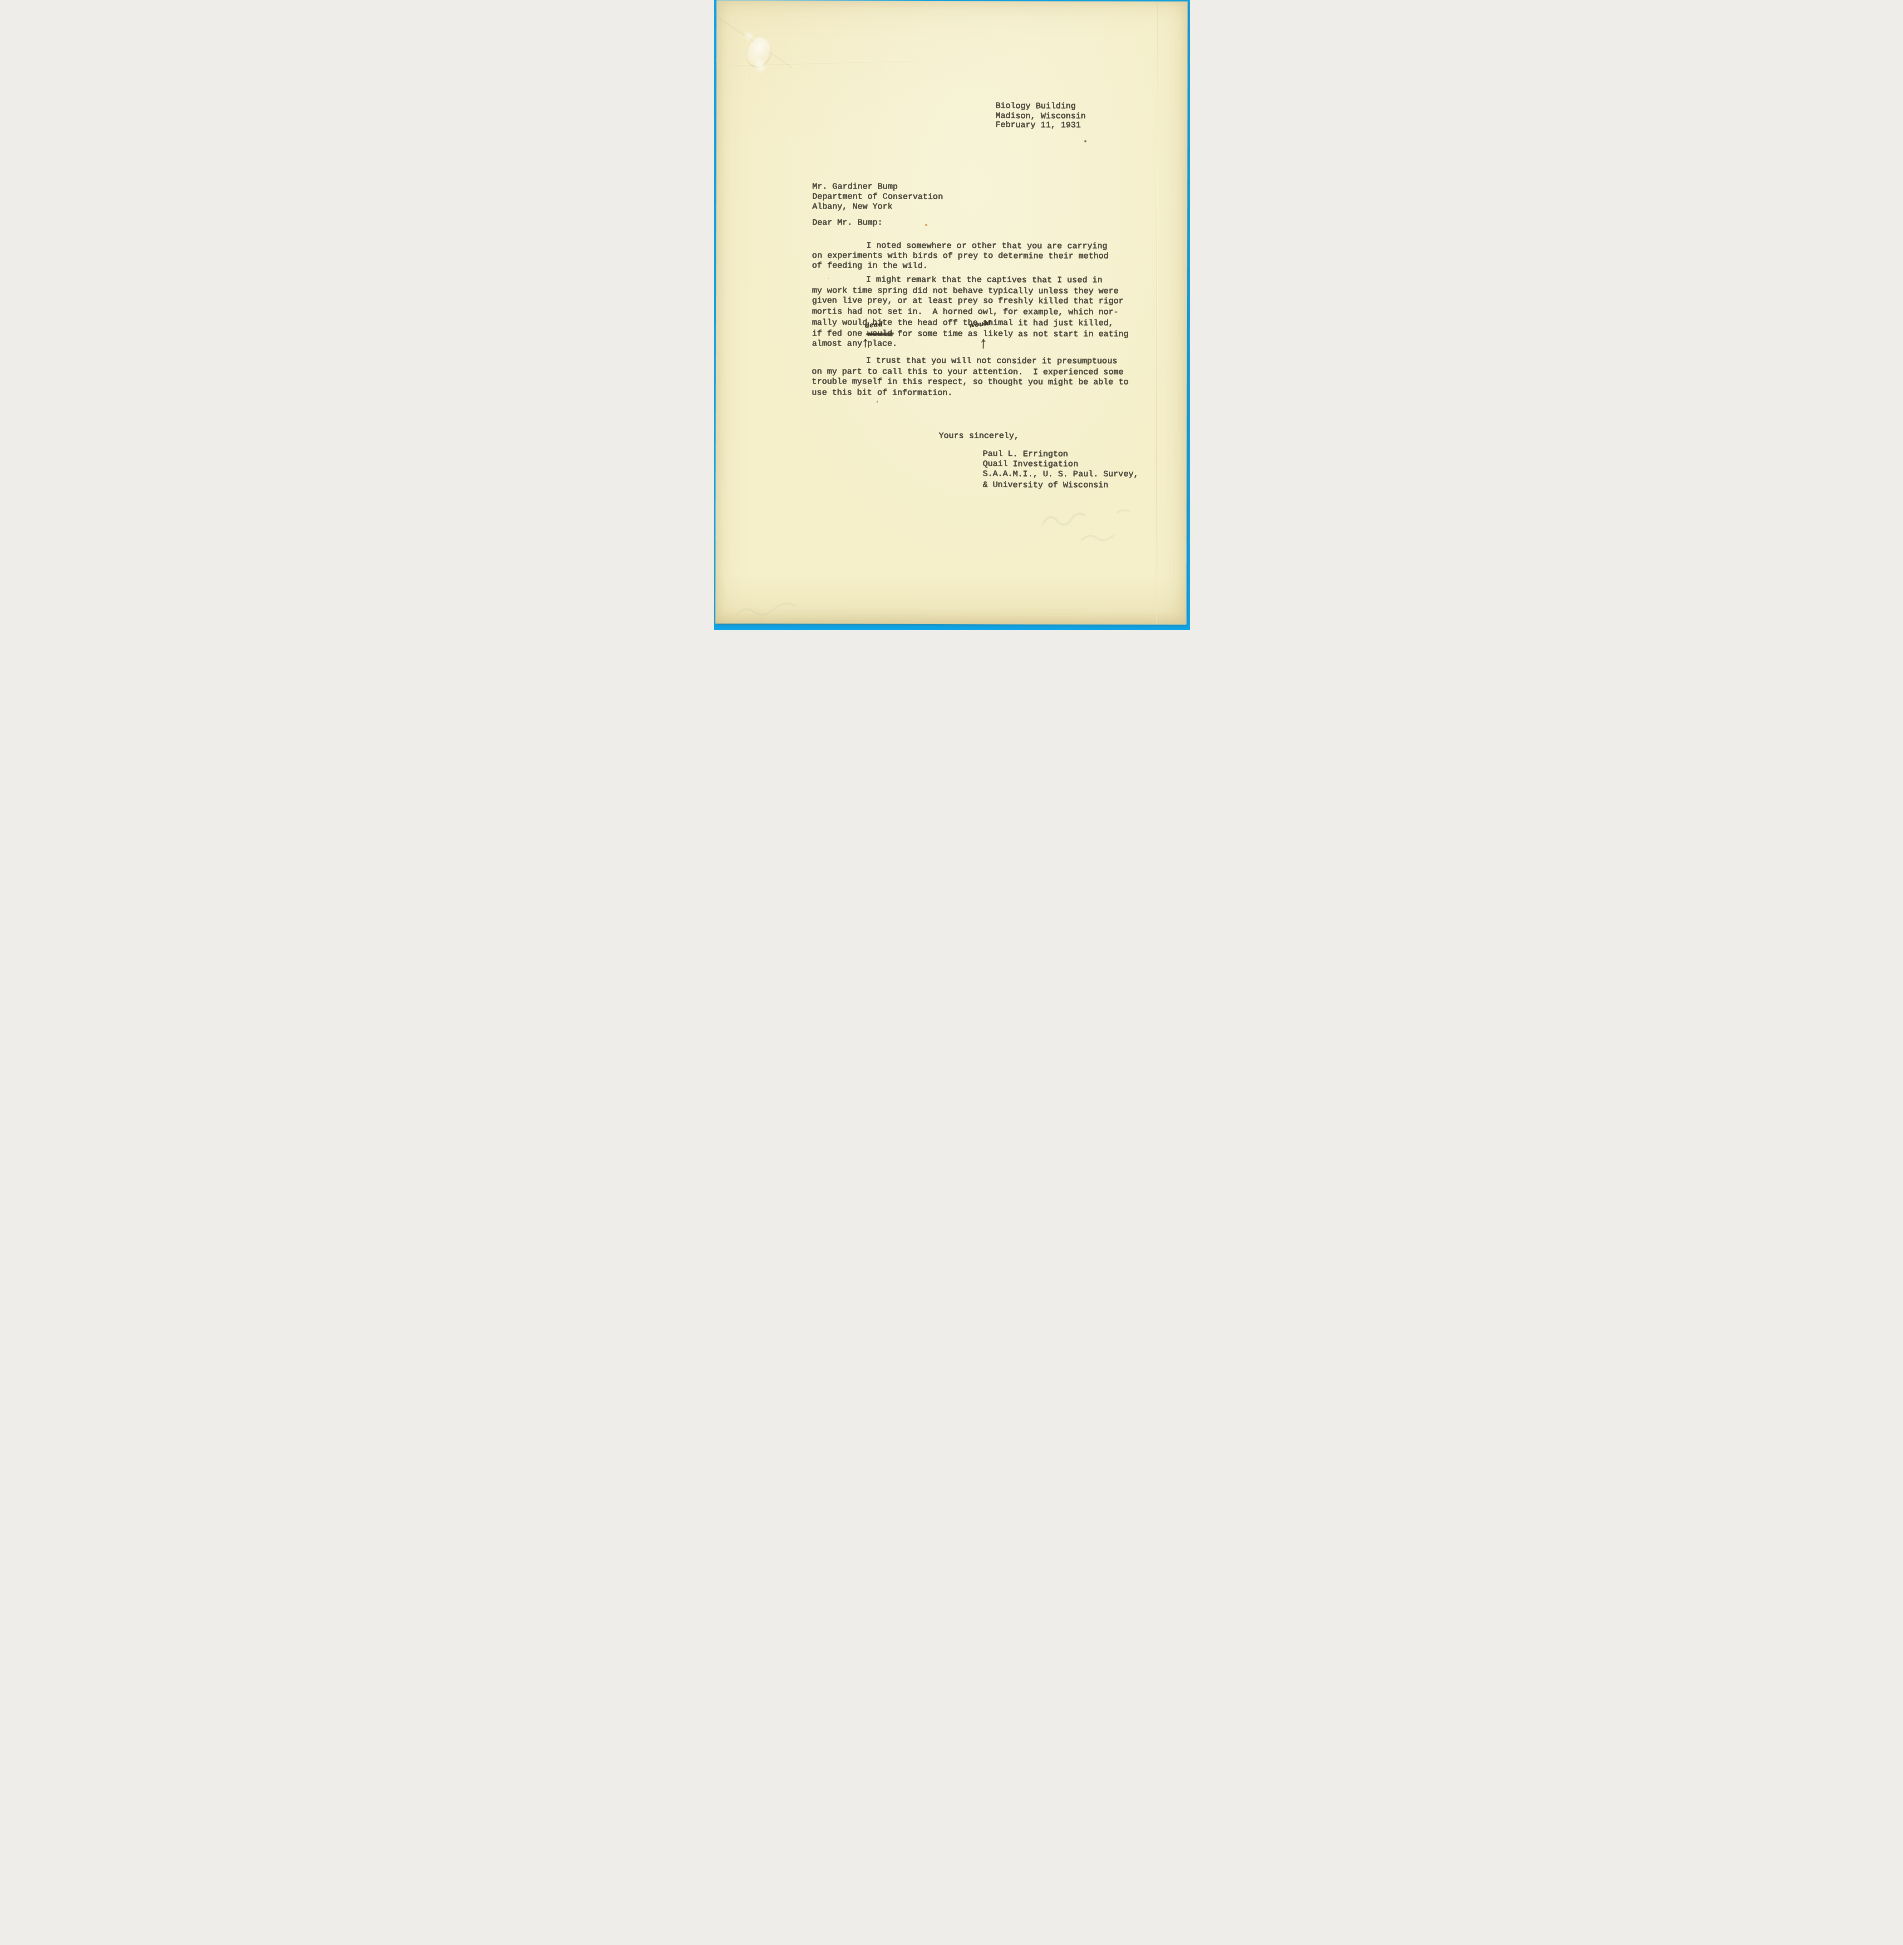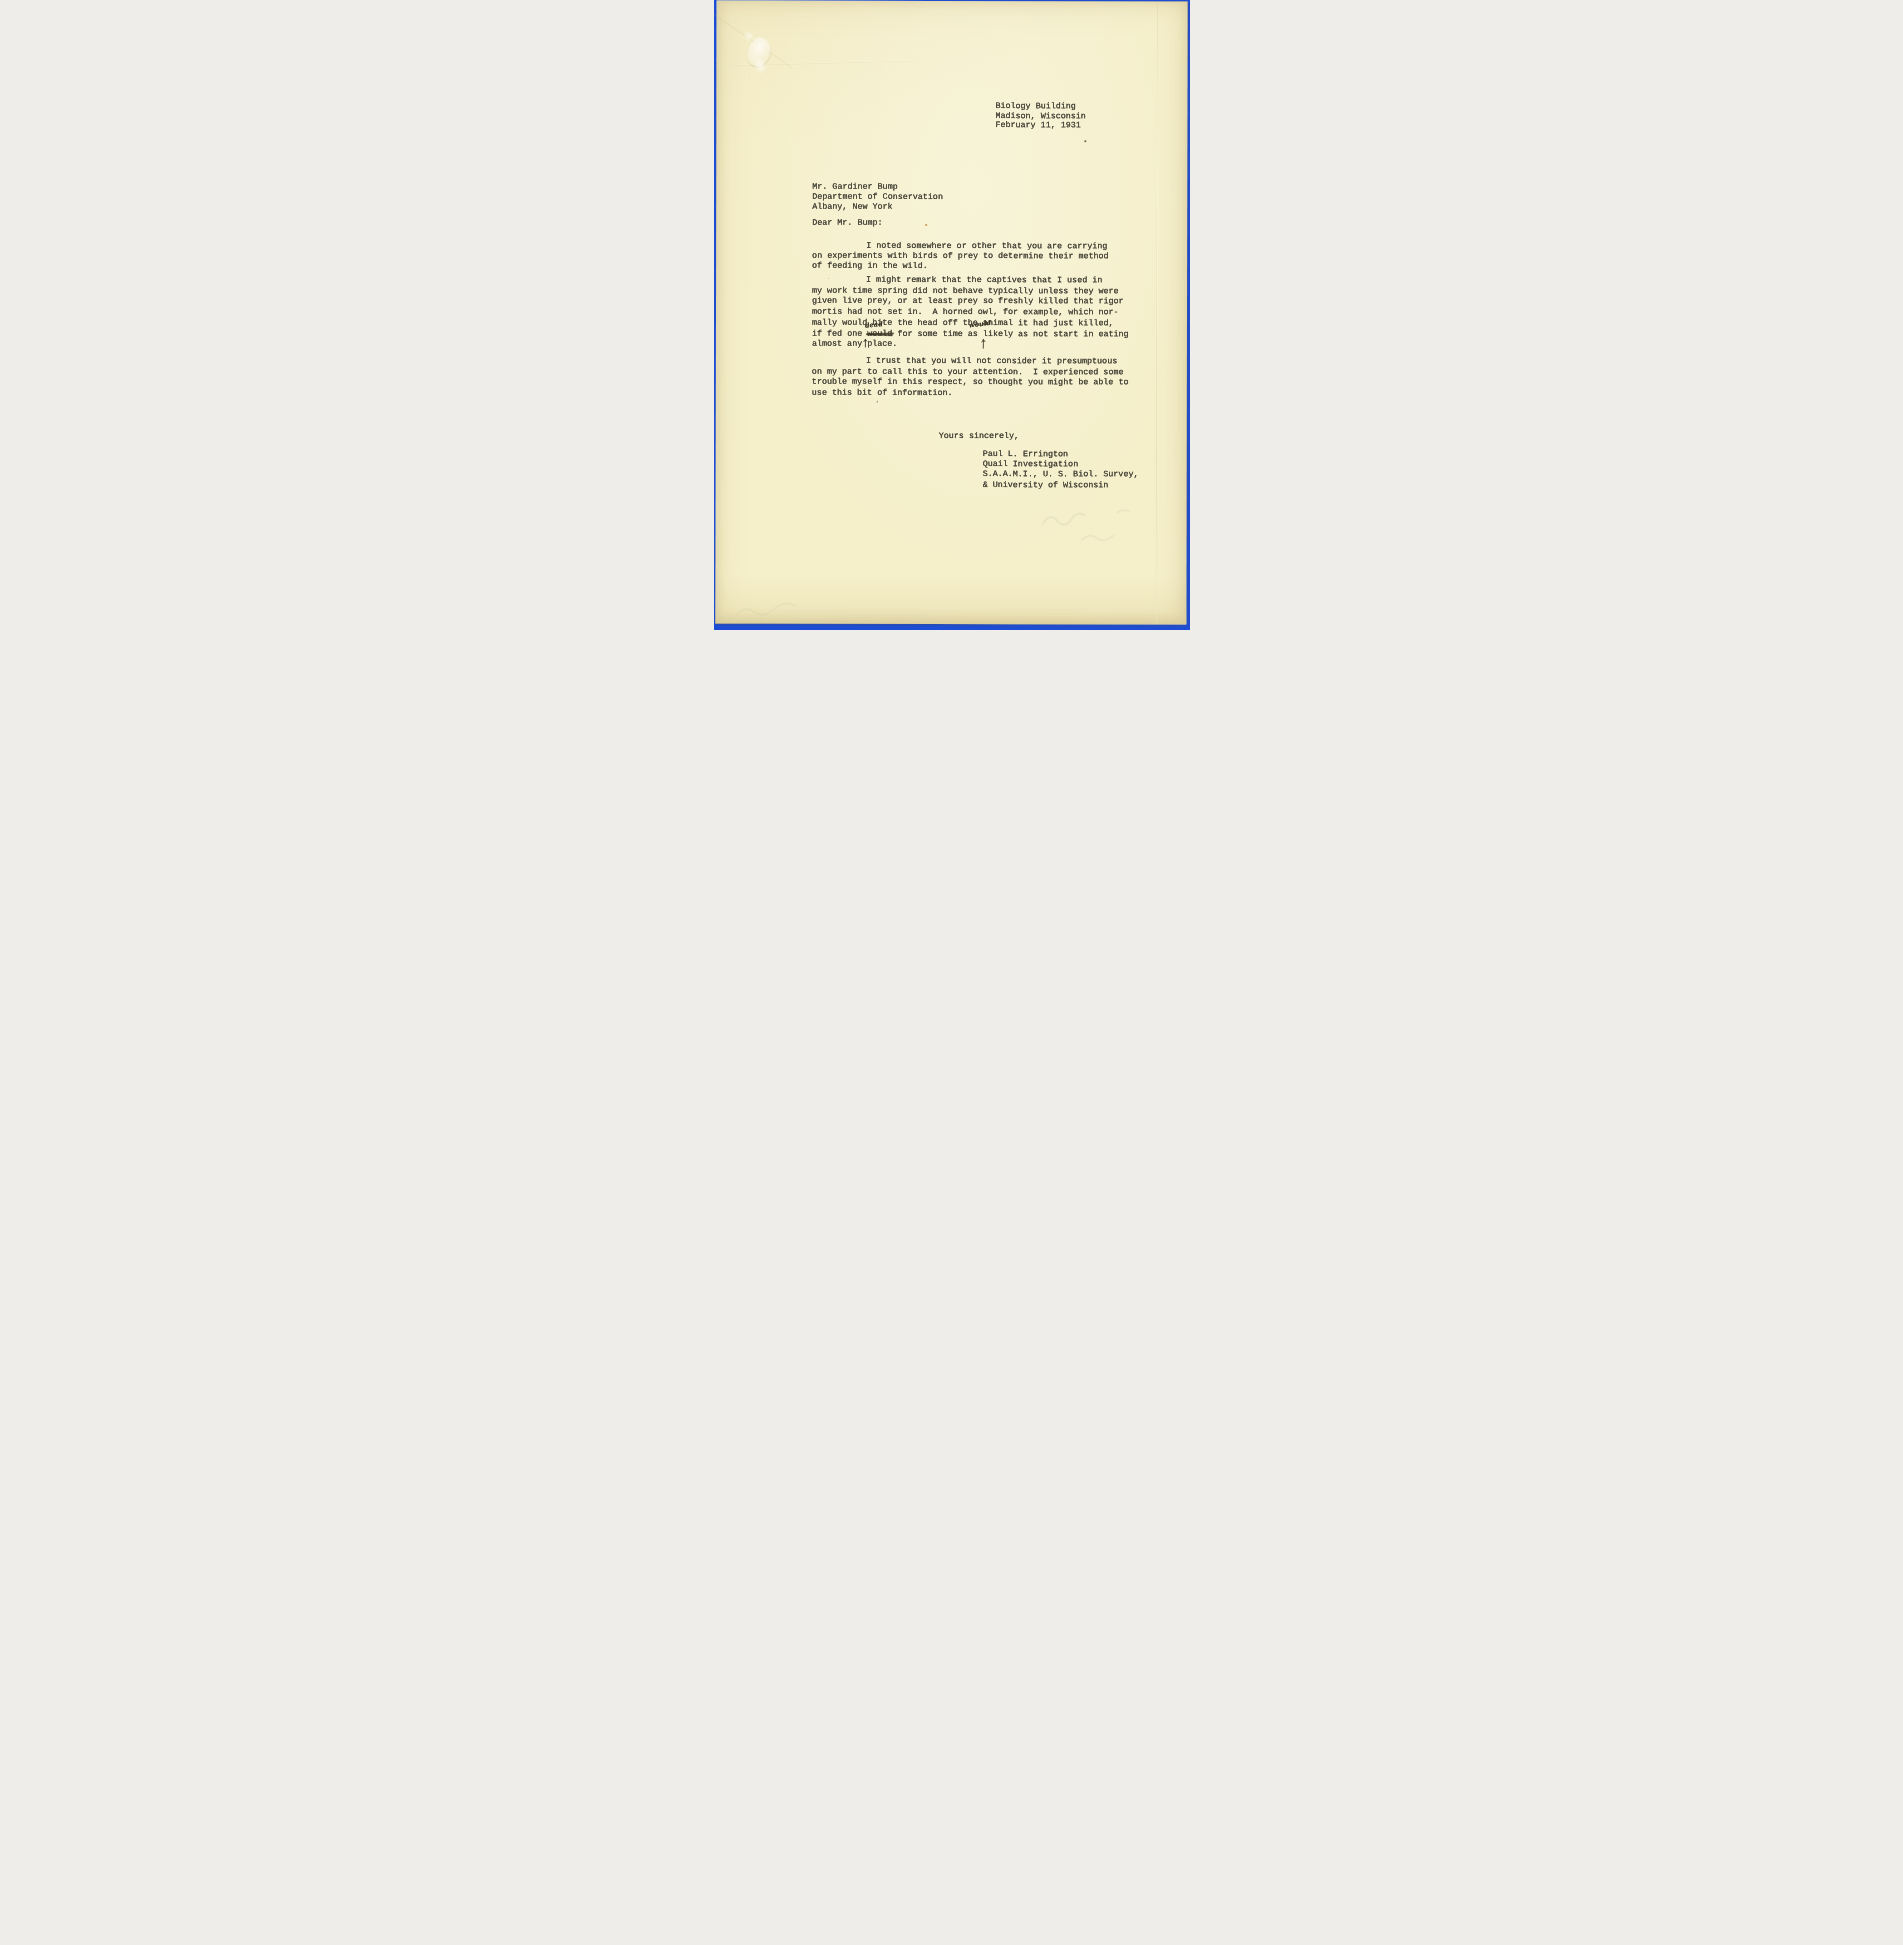--- a/index.html
+++ b/index.html
@@ -1,16 +1,16 @@
 <!DOCTYPE html>
 <html style="font-size:6.2px"><head>
 <meta charset="utf-8">
 <style>
   html,body{margin:0;padding:0;background:#eeede9;}
-  .scan{position:relative;width:476px;height:630px;margin:0 auto;background:#1d4ed8;overflow:hidden;}
+  .scan{position:relative;width:476px;height:630px;margin:0 auto;background:#0ea5e9;overflow:hidden;}
   .paper{position:absolute;left:2.7px;top:1.2px;width:471px;height:623px;background:
       radial-gradient(ellipse at 55% 30%, rgba(255,255,250,0.30), rgba(255,255,250,0) 62%),
       linear-gradient(160deg, rgba(240,230,190,0.5) 0%, rgba(246,240,205,0) 22%),
       linear-gradient(0deg, rgba(228,214,160,0.35) 0%, rgba(246,240,205,0) 8%),
       #f5efca;
     box-shadow: inset 0 0 35px rgba(186,166,104,0.20), inset -5.4px 0 16.3px rgba(186,166,104,0.14),
       inset 0 -3.9px 11px rgba(170,150,95,0.16), inset 3.9px 0 11.7px rgba(186,166,104,0.10),
       0.8px 1.2px 3.5px rgba(80,75,60,0.35);
     transform:rotate(0.12deg);}
   .type{font-family:"Liberation Mono", monospace;font-size:8.4px;color:#474439;
@@ -121,21 +121,21 @@
       <span class="line">use this bit of information.</span>
     </div>
 
     <div class="block type" style="left:223px;top:398px;margin-top:32px;">
       <span class="line">Yours sincerely,</span>
     </div>
 
     <div class="block type sig" style="left:239px;top:448px;margin-left:28px;">
       <span class="line">Paul L. Errington</span>
       <span class="line">Quail Investigation</span>
-      <span class="line">S.A.A.M.I., U. S. Biol. Survey,</span>
+      <span class="line">S.A.A.M.I., U. S. Paul. Survey,</span>
       <span class="line">&amp; University of Wisconsin</span>
     </div>
 
     <svg class="ghost" width="117" height="51" viewBox="0 0 300 130">
       <path d="M20 60 q18 -34 38 -10 t42 -12 q14 -12 30 -2" stroke="#6b7a6f" stroke-width="4" fill="none"></path>
       <path d="M120 100 q22 -20 40 -6 t46 -10" stroke="#6b7a6f" stroke-width="3.5" fill="none"></path>
       <path d="M210 30 q16 -14 34 -4" stroke="#6b7a6f" stroke-width="3.5" fill="none"></path>
     </svg>
     <svg class="ghost2" width="140" height="27" viewBox="0 0 360 70">
       <path d="M10 40 q24 -26 48 -8 t52 -8 t56 -6" stroke="#75806e" stroke-width="4" fill="none"></path>

